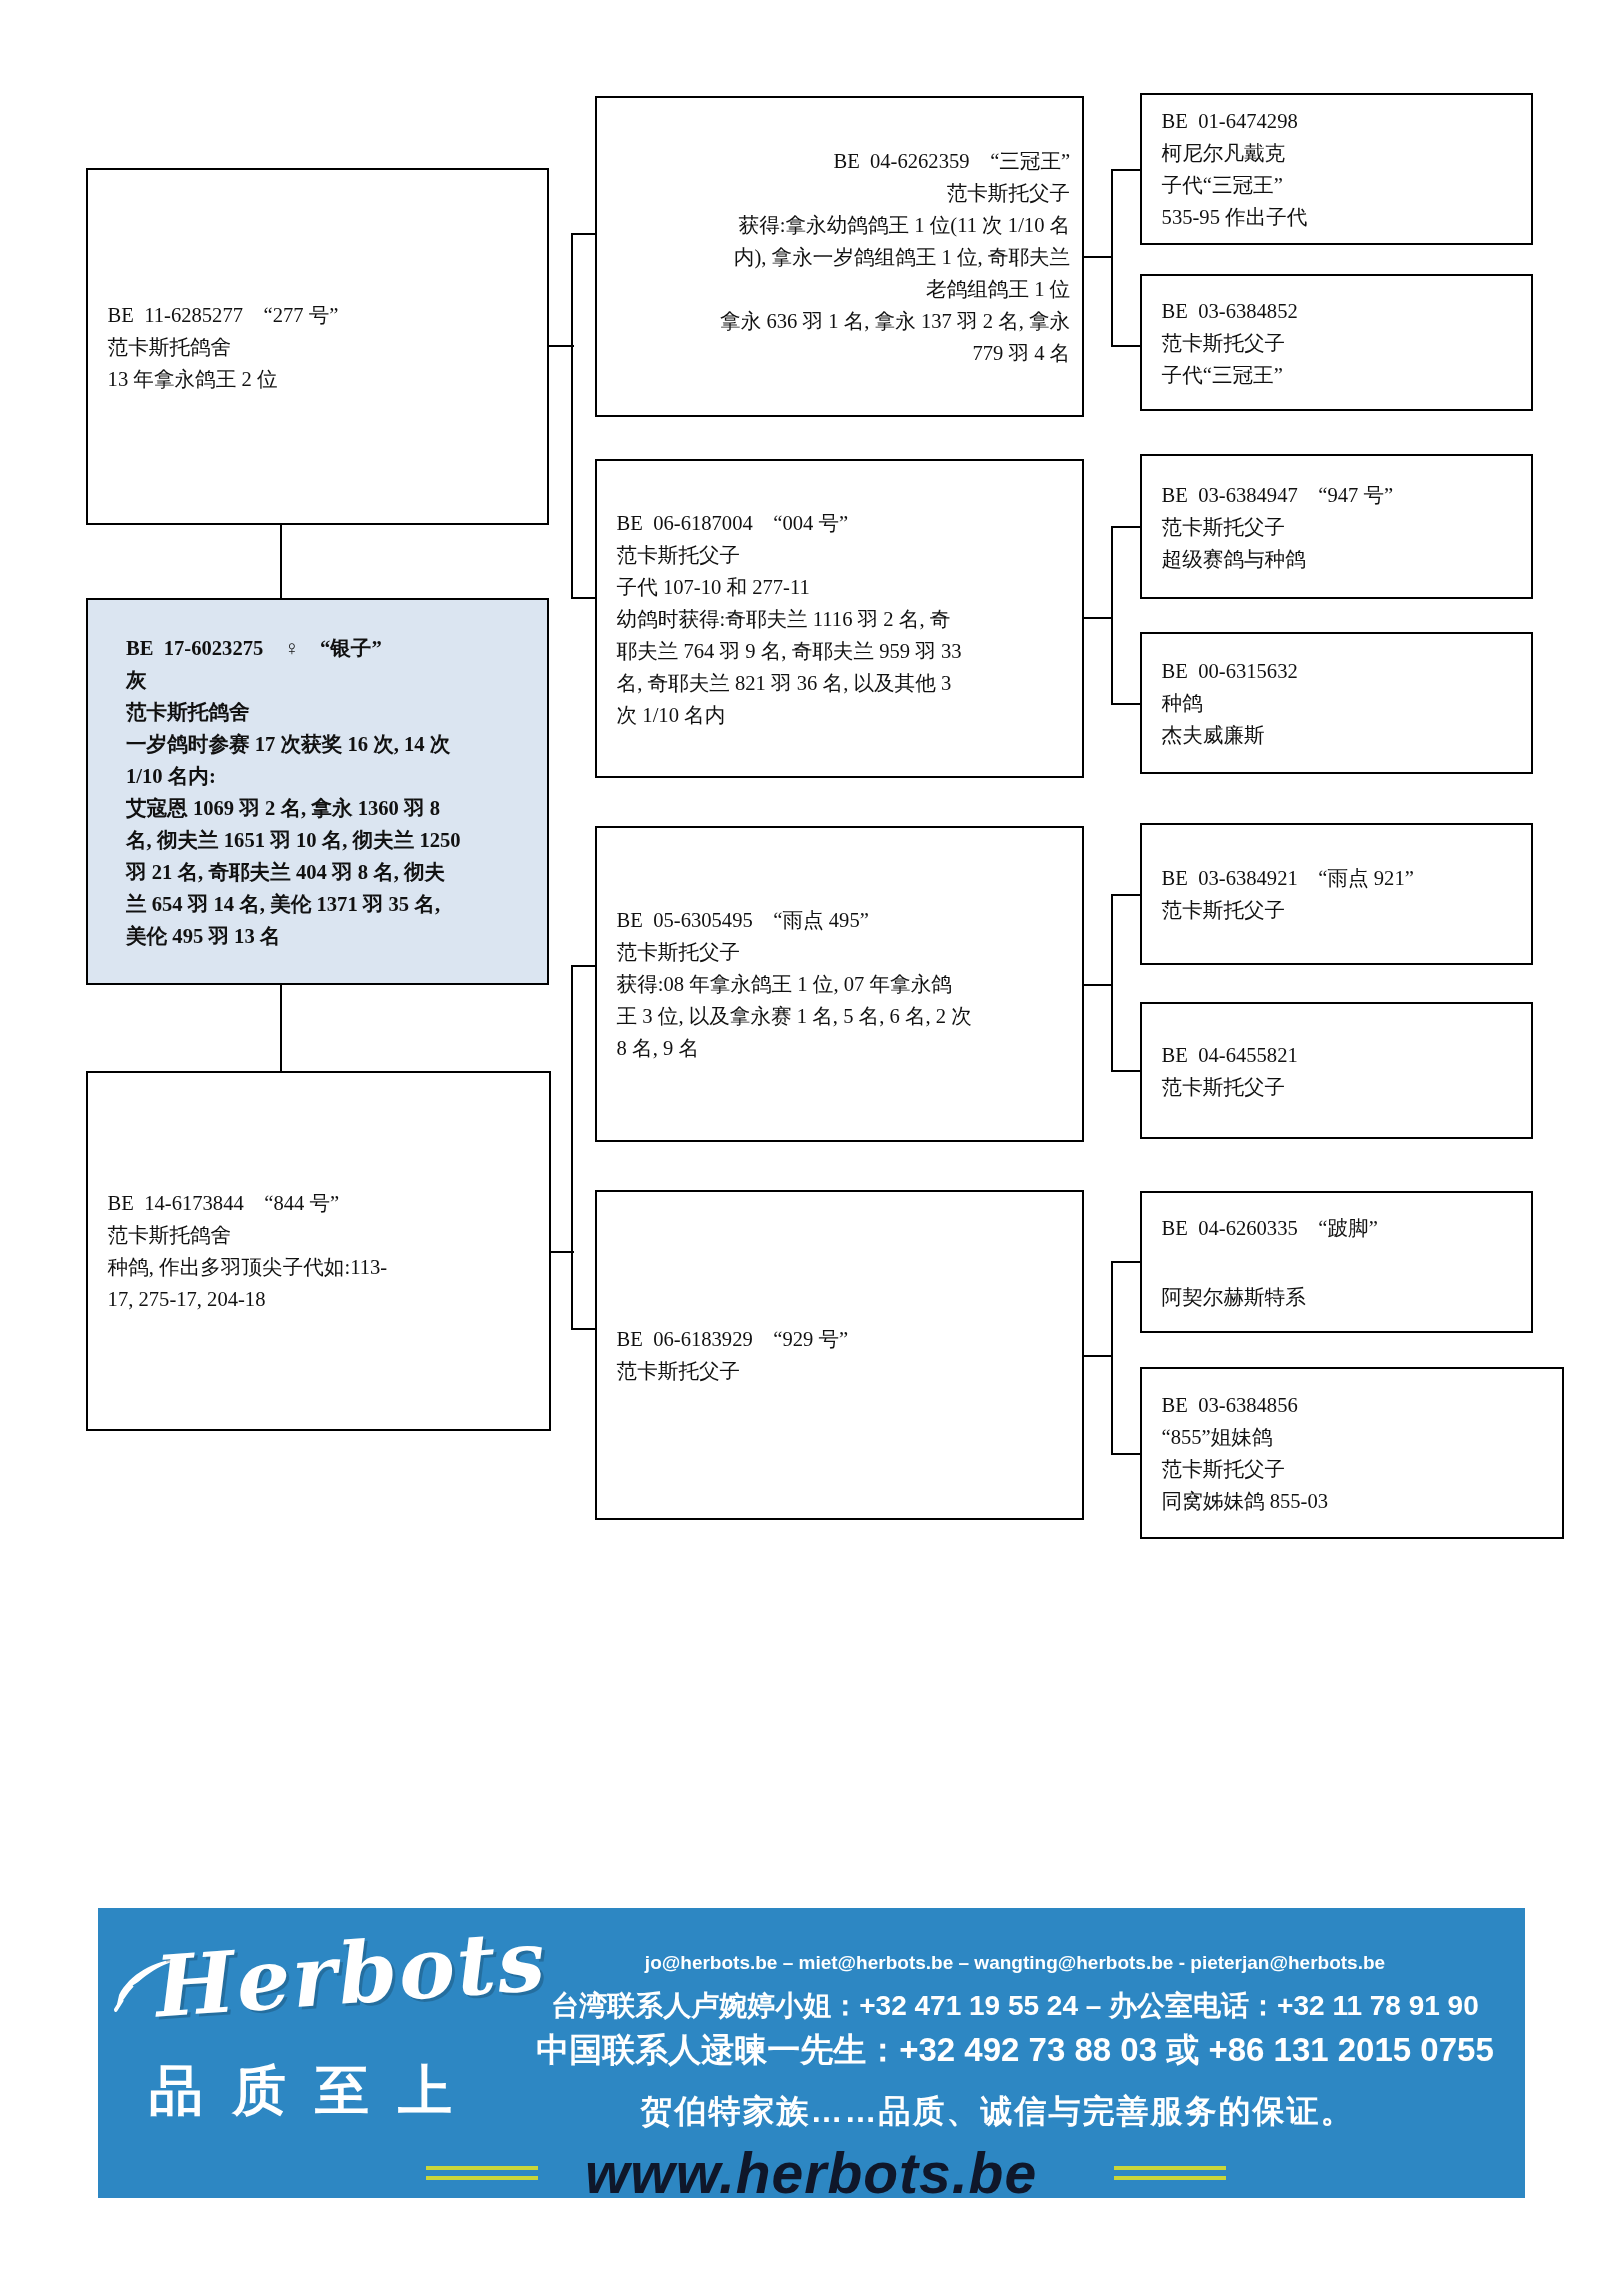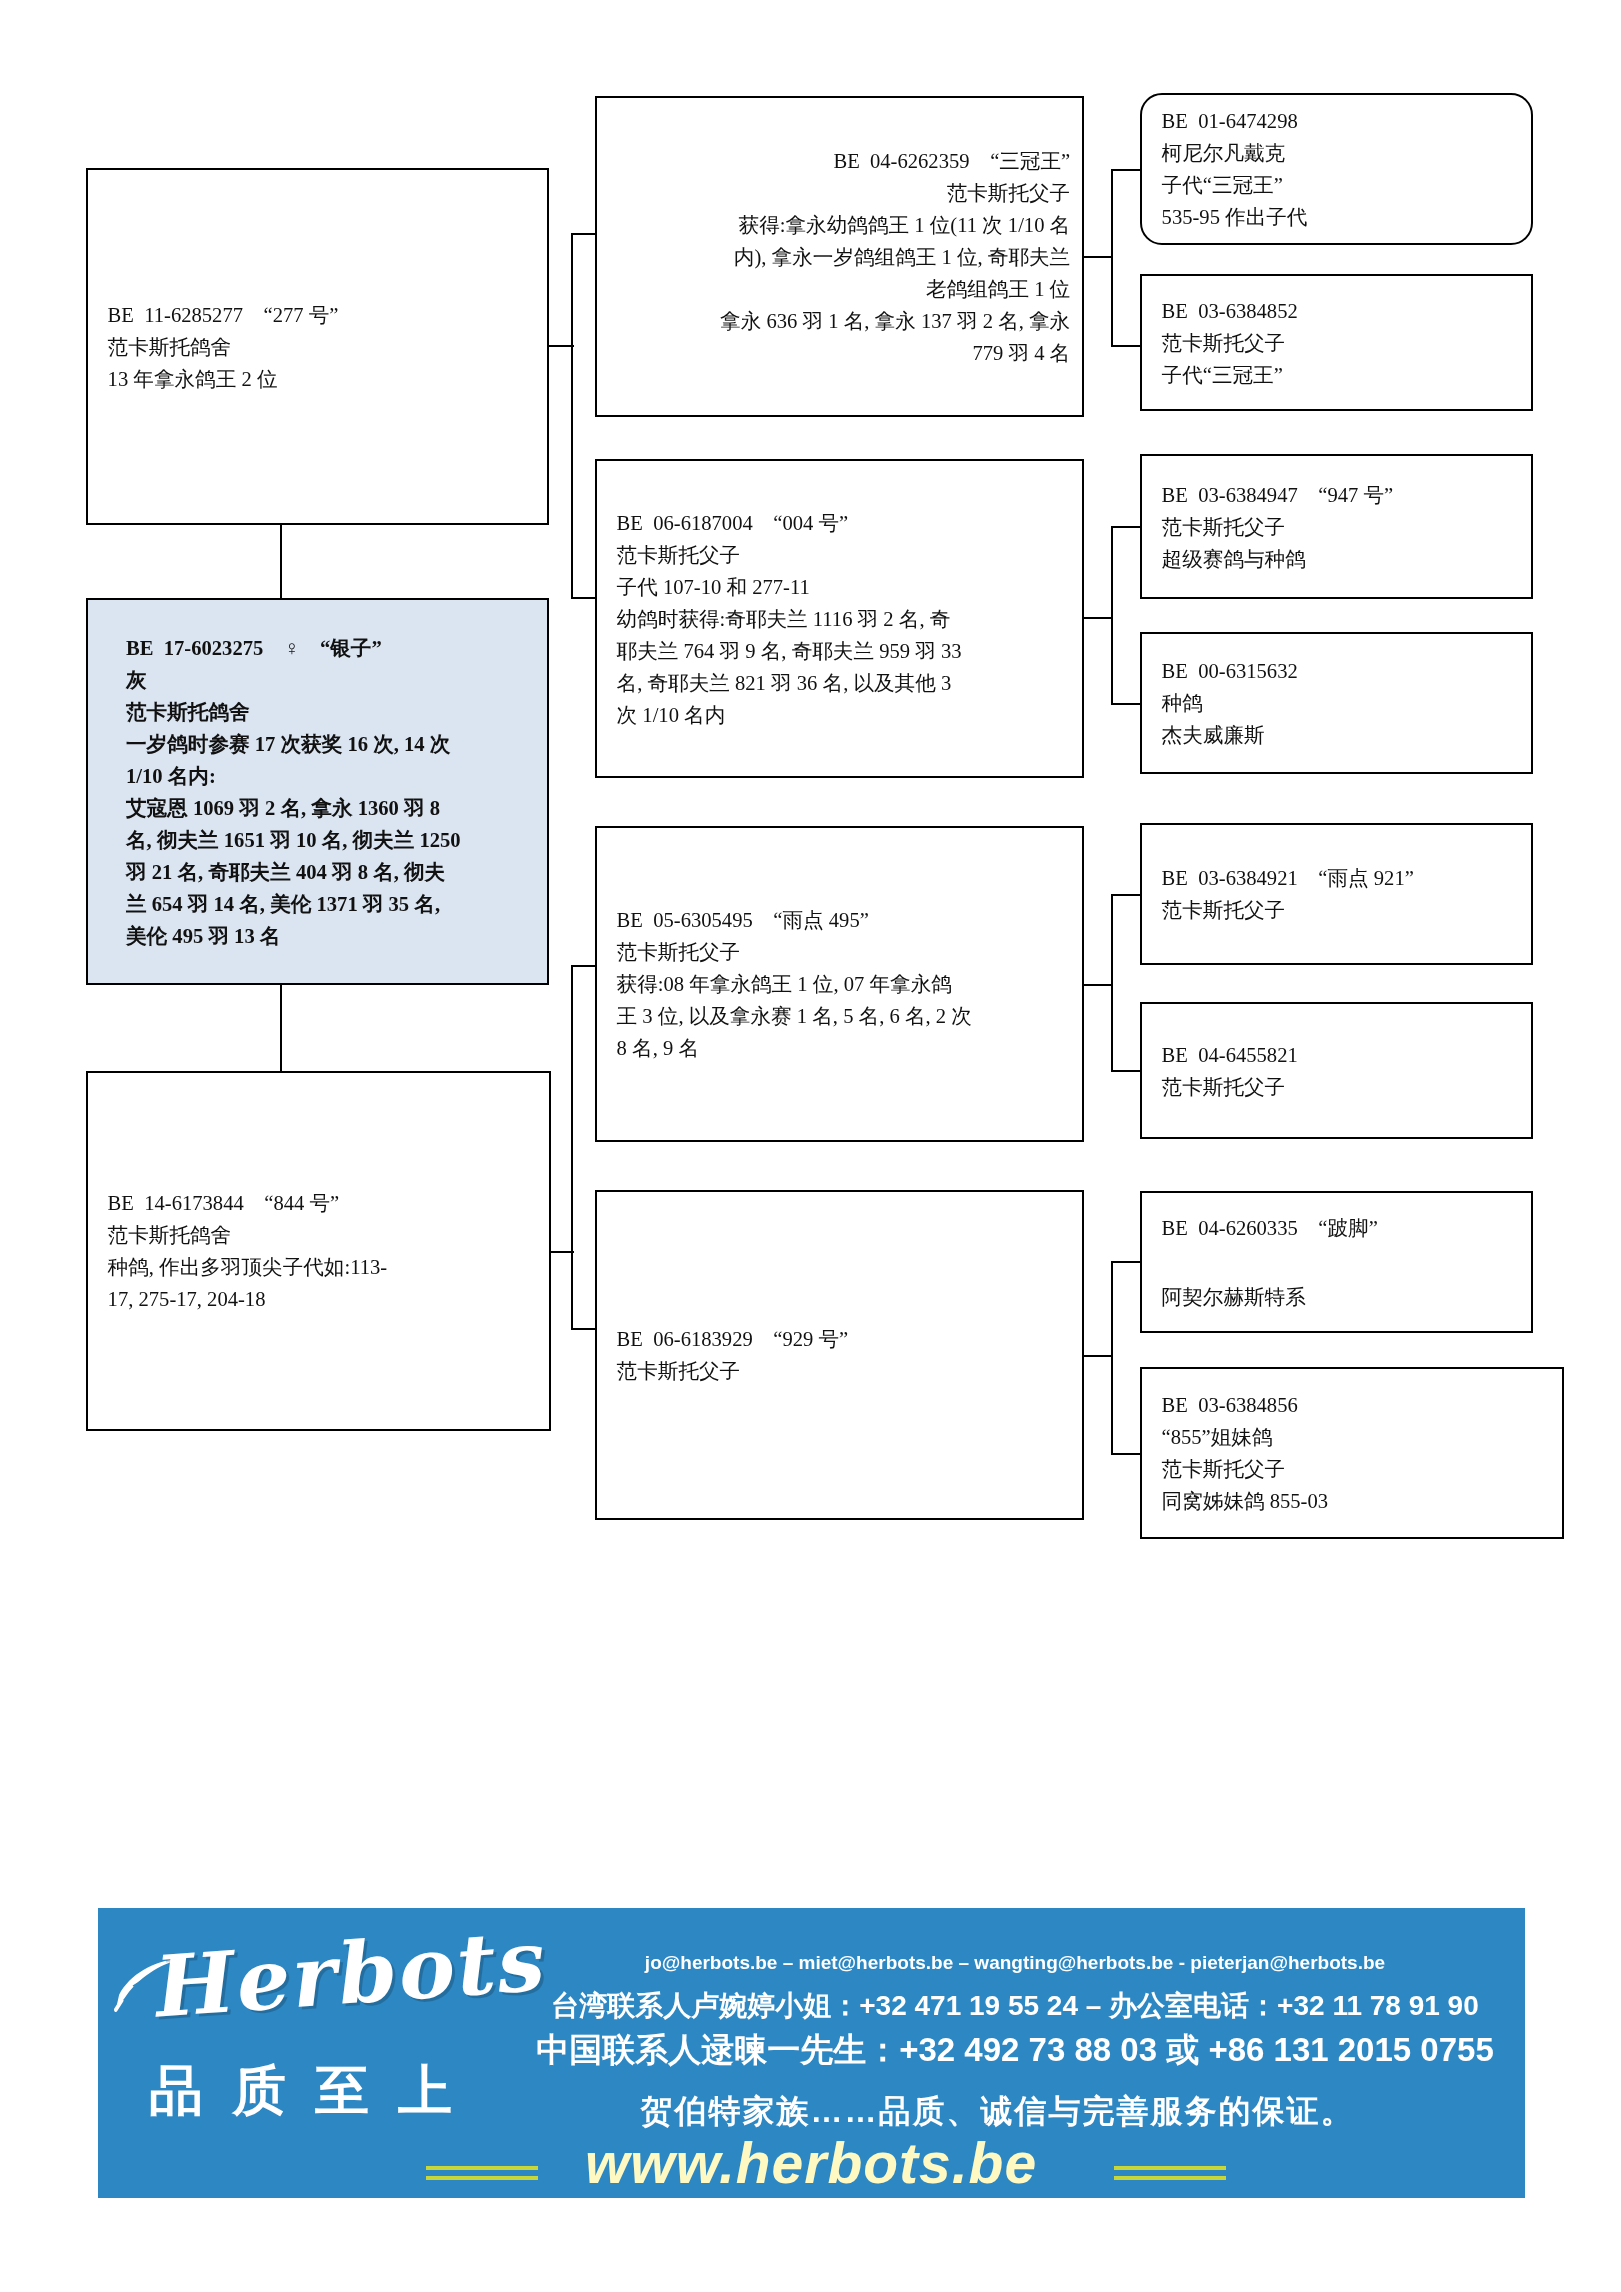--- a/index.html
+++ b/index.html
@@ -11,21 +11,21 @@
         padding:5.9px 11.8px 5.9px 19.6px;font-size:20.6px;line-height:32px;color:#111;background:#fff;}
   .pbox .line{white-space:pre-wrap;}
   .highlight{background:#dbe5f1;font-weight:bold;padding-left:38px;}
   .box-L1{left:86px;top:168px;width:463px;height:357px;}
   .box-L2{left:86px;top:598px;width:463px;height:387px;}
   .box-L3{left:86px;top:1071px;width:465px;height:360px;}
   .box-M1{left:595px;top:96px;width:489px;height:321px;text-align:right;}
   .box-M2{left:595px;top:459px;width:489px;height:319px;}
   .box-M3{left:595px;top:826px;width:489px;height:316px;}
   .box-M4{left:595px;top:1190px;width:489px;height:330px;}
-  .box-R1{left:1140px;top:93px;width:393px;height:152px;border-radius:22px;}
+  .box-R1{left:1140px;top:93px;width:393px;height:152px;}
   .box-R2{left:1140px;top:274px;width:393px;height:137px;}
   .box-R3{left:1140px;top:454px;width:393px;height:145px;}
   .box-R4{left:1140px;top:632px;width:393px;height:142px;}
   .box-R5{left:1140px;top:823px;width:393px;height:142px;}
   .box-R6{left:1140px;top:1002px;width:393px;height:137px;}
   .box-R7{left:1140px;top:1191px;width:393px;height:142px;gap:37px;}
   .box-R8{left:1140px;top:1367px;width:424px;height:172px;}
   .conn{position:absolute;background:#000;}
   
   #banner{position:absolute;left:98px;top:1908px;width:1427px;height:290px;background:#2d87c3;
@@ -35,22 +35,22 @@
         text-shadow:2.9px 2.9px 0 rgba(0,0,0,.18);letter-spacing:2px;}
   #feather{position:absolute;left:11.8px;top:51px;width:76px;height:49px;transform:rotate(-10deg);}
   #tagline{position:absolute;left:51px;top:147px;font-size:54px;font-weight:bold;
            letter-spacing:29px;color:#fff;font-family:"Liberation Serif","DejaVu Serif",serif;}
   #contacts{position:absolute;left:412px;top:33px;width:1010px;text-align:center;font-weight:bold;}
   #contacts .em{font-size:19px;line-height:43px;white-space:nowrap;}
   #contacts .tw{font-size:28px;line-height:44px;white-space:nowrap;}
   #contacts .cn{font-size:33px;line-height:44px;white-space:nowrap;}
   #slogan{position:absolute;left:468px;top:182px;width:863px;text-align:center;
           font-size:32px;font-weight:bold;letter-spacing:2px;}
-  #website{position:absolute;left:487px;top:222px;font-size:57px;font-weight:bold;
-           font-style:italic;color:#fef9c3;letter-spacing:1px;}
+  #website{position:absolute;left:487px;top:232px;font-size:57px;font-weight:bold;
+           font-style:italic;color:#0f172a;letter-spacing:1px;}
   .dline{position:absolute;width:112px;}
   .dline .bar{height:3.9px;background:#c9d63a;margin-bottom:5.9px;}
   .dline-left{left:328px;top:258px;}
   .dline-right{left:1016px;top:258px;}
 </style>
 </head>
 <body>
 
 <div id="page">
 

